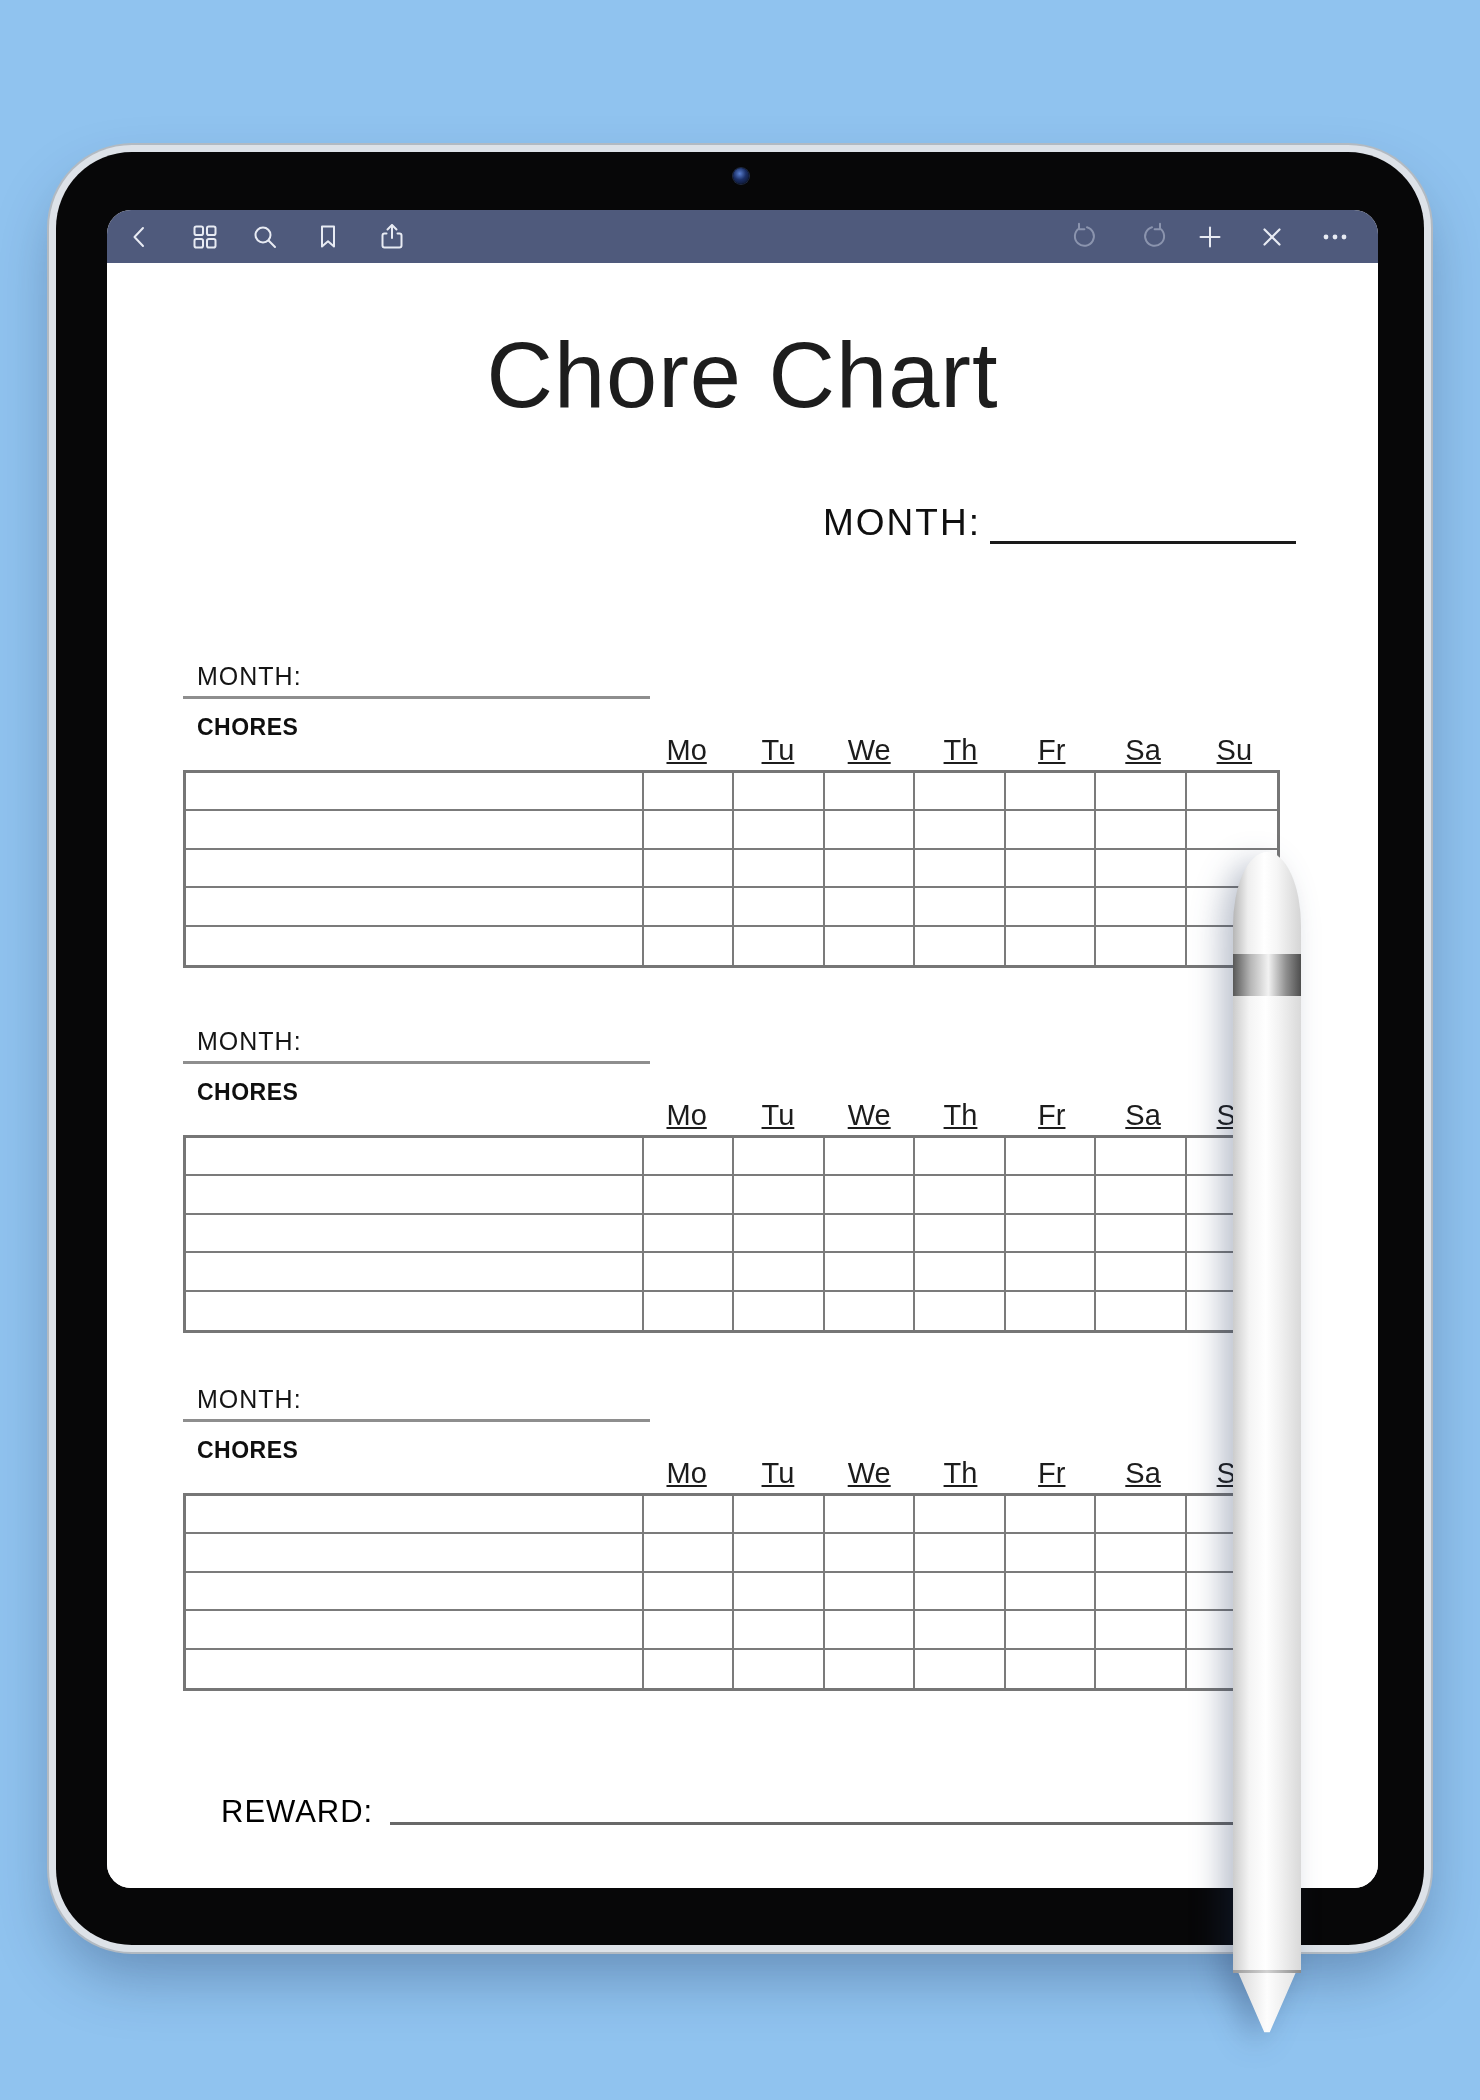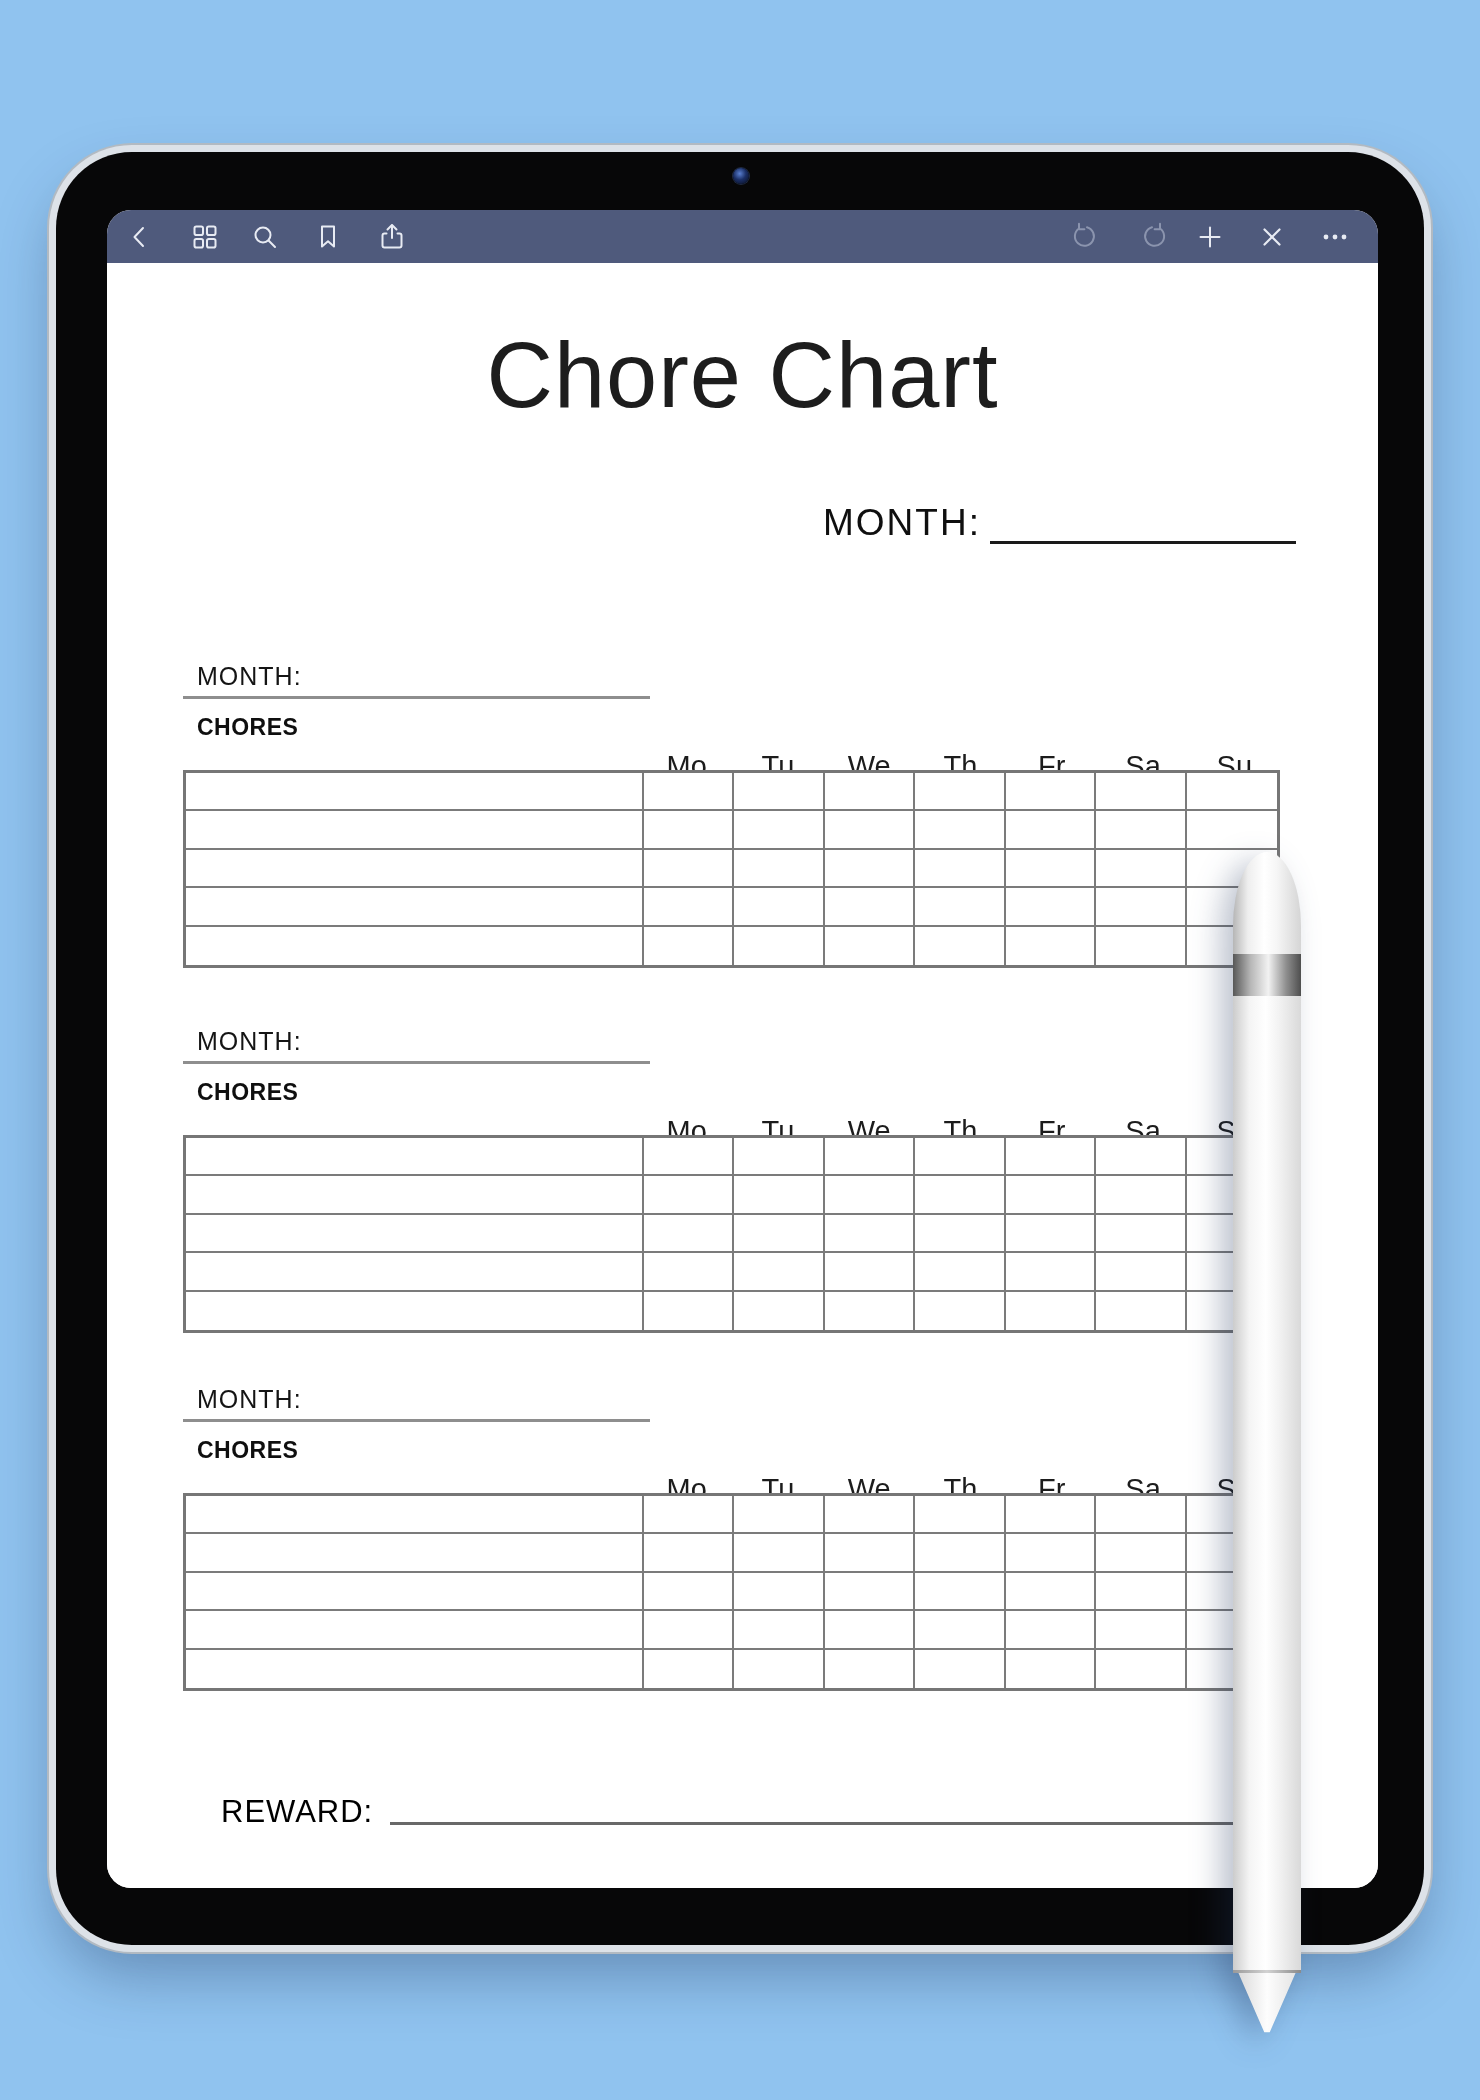--- a/index.html
+++ b/index.html
@@ -50,21 +50,21 @@
   .s-month{
     position:absolute;left:14px;top:0;font-size:25px;font-weight:500;
     letter-spacing:1px;color:#141414;
   }
   .s-underline{position:absolute;left:0;top:34px;width:467px;height:3px;background:#8e8e8e;}
   .s-chores{
     position:absolute;left:14px;top:52px;font-size:23px;font-weight:700;
     letter-spacing:.5px;color:#0f0f0f;text-align:center;
   }
   .s-days{
-    position:absolute;left:458px;top:84px;width:639px;height:37px;
+    position:absolute;left:458px;top:68px;width:639px;height:37px;
     display:grid;grid-template-columns:repeat(7,1fr);align-items:end;justify-items:center;
     font-size:29px;color:#1c1c1c;text-decoration:underline;
   }
   .s-table{
     position:absolute;left:0;top:108px;width:1097px;height:198px;
     display:grid;grid-template-columns:458px repeat(7,1fr);
     grid-template-rows:repeat(5,1fr);
     border:3px solid #767676;box-sizing:border-box;background:#fff;
   }
   .cell{border-right:2px solid #7b7b7b;border-bottom:2px solid #7b7b7b;}

